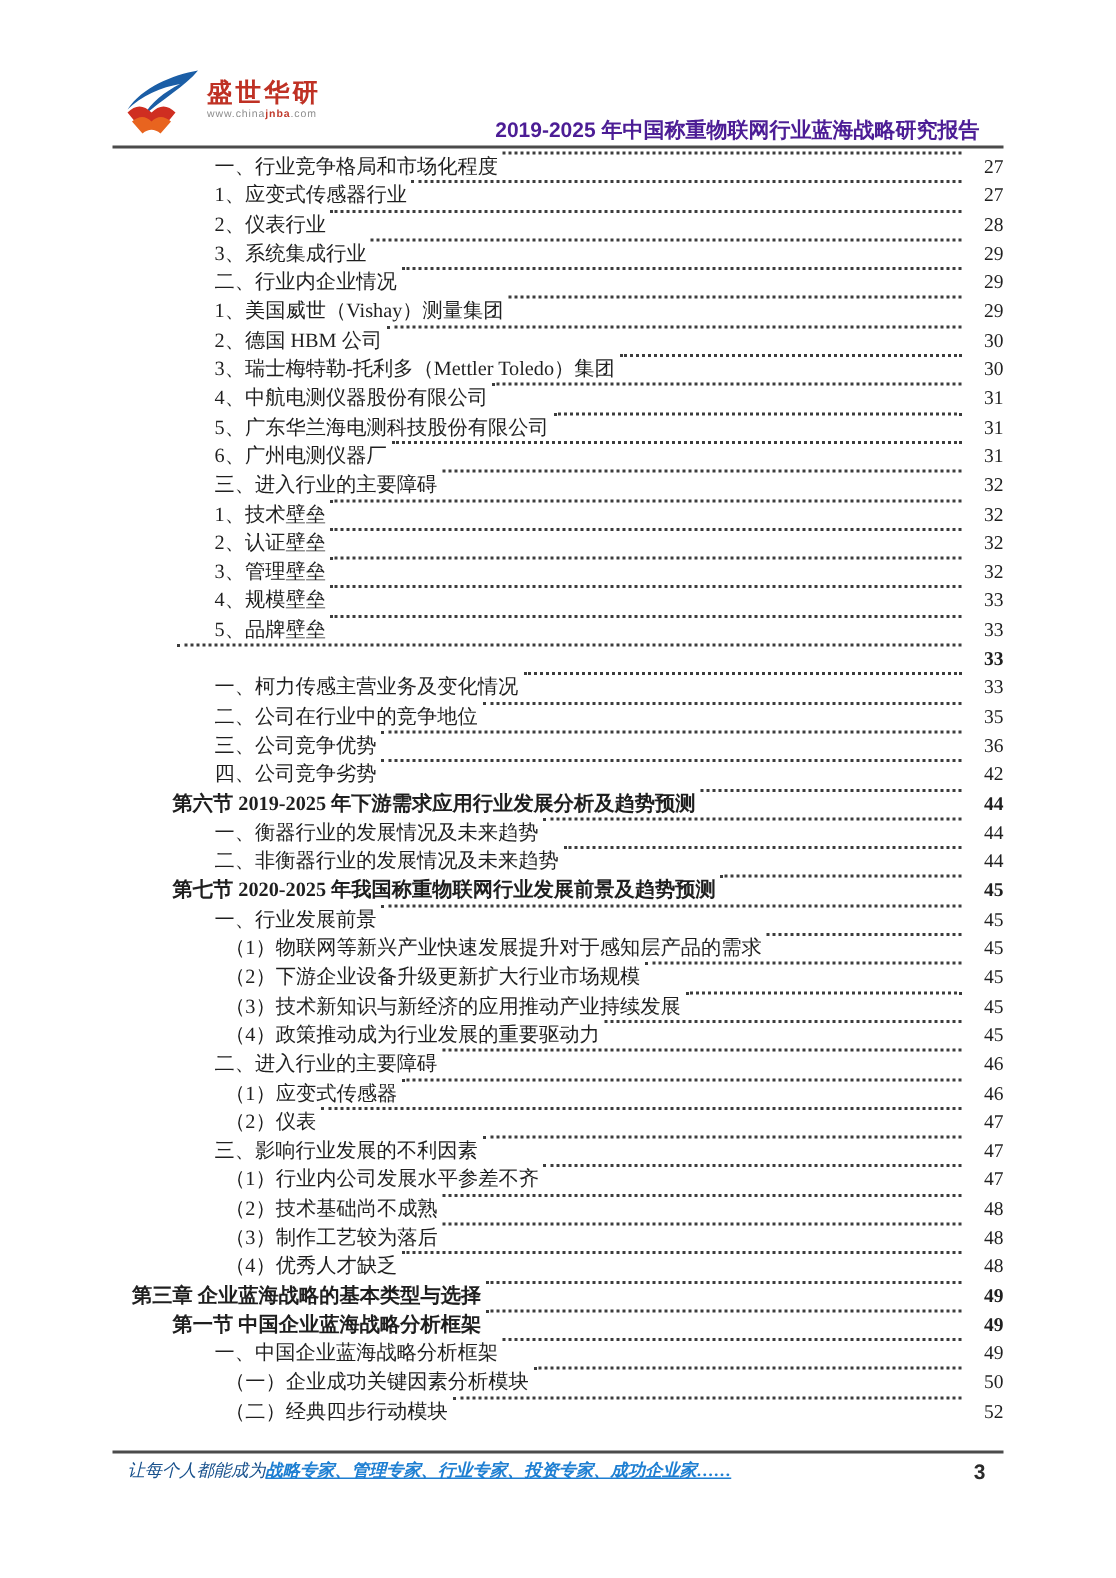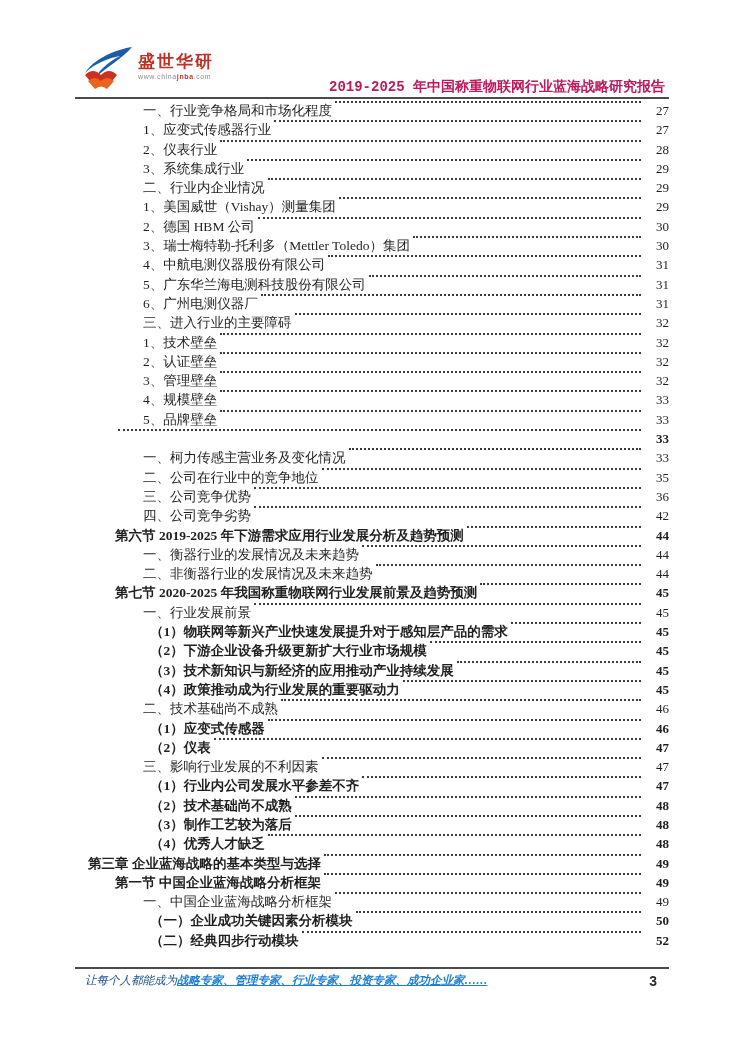--- a/index.html
+++ b/index.html
@@ -28,45 +28,45 @@
   .site {
     font-size: 7px;
     color: #8d8d8d;
     letter-spacing: 0.6px;
     font-family: "Liberation Sans", "DejaVu Sans", sans-serif;
     margin-top: 1px;
   }
   .site .red { color: #c0392b; font-weight: bold; }
   .report-title {
     position: absolute;
-    right: 4px; bottom: 1px;
-    font-family: Liberation Mono, monospace;
+    right: 16px; bottom: 1px;
+    font-family: Liberation Sans, sans-serif;
     font-size: 14px;
     font-weight: 600;
-    color: #be185d;
+    color: #4c1d95;
     white-space: nowrap;
   }
   .rule { position: absolute; left: 75px; width: 594px; height: 2px; background: #4b4b4b; }
   .rule-top { top: 97px; }
   .rule-bottom { top: 967px; }
 
   
   .toc { position: absolute; left: 75px; width: 594px; top: 101px; }
   .toc-row {
     display: flex;
     align-items: flex-start;
     height: 19.3px;
     font-size: 13.5px;
     color: #1f1f1f;
     line-height: 19.3px;
   }
   .toc-row.lvl0 { padding-left: 13px; }
   .toc-row.lvl1 { padding-left: 40px; }
   .toc-row.lvl2 { padding-left: 68px; }
-  .toc-row.lvl3 { padding-left: 75px; font-weight: bold; }
+  .toc-row.lvl3 { padding-left: 75px; }
   .toc-row.bold { font-weight: bold; }
   .toc-label { white-space: nowrap; }
   .toc-dots {
     flex: 1;
     border-bottom: 2px dotted #3c3c3c;
     margin: 0 1px 4px 3px;
     min-width: 10px;
     height: 1px;
   }
   .toc-page { width: 27px; text-align: right; font-size: 13px; font-weight: inherit; }
@@ -256,21 +256,21 @@
         <span class="toc-label">（3）技术新知识与新经济的应用推动产业持续发展</span>
         <span class="toc-dots"></span>
         <span class="toc-page">45</span>
       </div>
       <div class="toc-row lvl3">
         <span class="toc-label">（4）政策推动成为行业发展的重要驱动力</span>
         <span class="toc-dots"></span>
         <span class="toc-page">45</span>
       </div>
       <div class="toc-row lvl2">
-        <span class="toc-label">二、技术基础尚不成熟</span>
+        <span class="toc-label">二、进入行业的主要障碍</span>
         <span class="toc-dots"></span>
         <span class="toc-page">46</span>
       </div>
       <div class="toc-row lvl3">
         <span class="toc-label">（1）应变式传感器</span>
         <span class="toc-dots"></span>
         <span class="toc-page">46</span>
       </div>
       <div class="toc-row lvl3">
         <span class="toc-label">（2）仪表</span>

